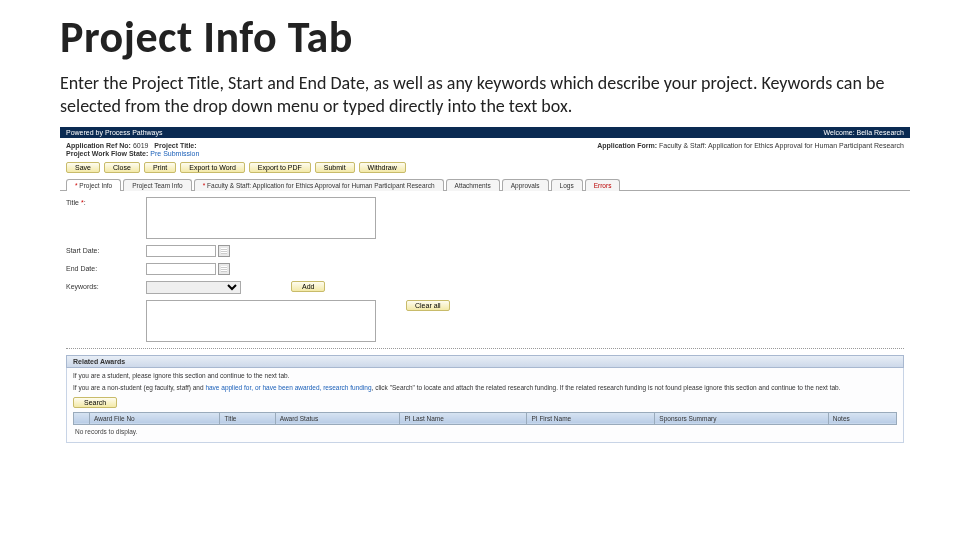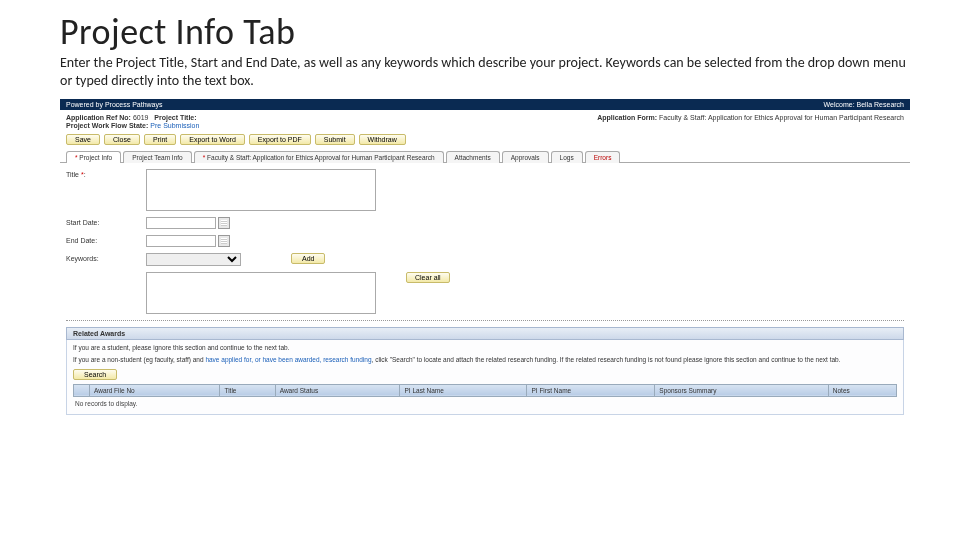--- a/index.html
+++ b/index.html
@@ -1,19 +1,19 @@
 <!DOCTYPE html>
 <html><head>
 <meta charset="utf-8">
 <style>
   * { box-sizing: border-box; margin: 0; padding: 0; }
   body { width: 960px; height: 540px; background: #fff; font-family: Calibri, Arial, sans-serif; color: #222; }
   .slide { padding: 10px 50px 0 60px; }
-  h1 { font-size: 36px; font-weight: 400; margin-bottom: 0; letter-spacing: 0.5px; }
-  .desc { font-size: 14px; line-height: 1.25; margin-bottom: 2px; }
+  h1 { font-size: 44px; font-weight: 700; margin-bottom: 8px; letter-spacing: 0.5px; }
+  .desc { font-size: 18px; line-height: 1.25; margin-bottom: 2px; }
   .app { margin-top: 10px; font-size: 7px; font-family: Arial, sans-serif; color: #333; }
   .topbar { background: #0a2a52; color: #fff; display: flex; justify-content: space-between; padding: 2px 6px; font-size: 7px; }
   .meta { padding: 4px 6px 2px 6px; }
   .meta-row { font-size: 7px; margin-bottom: 1px; }
   .meta-row b { font-weight: bold; }
   .meta-right { float: right; font-size: 7px; }
   .wfstate { color: #1a5fb8; }
   .btnrow { display: flex; gap: 4px; padding: 2px 6px 5px 6px; }
   .btn { background: linear-gradient(#fefcef,#f3e9a8); border: 1px solid #c8bb6a; padding: 1px 8px; font-size: 7px; border-radius: 2px; cursor: pointer; }
   .tabs { display: flex; gap: 2px; padding: 0 6px; border-bottom: 1px solid #aaa; }

